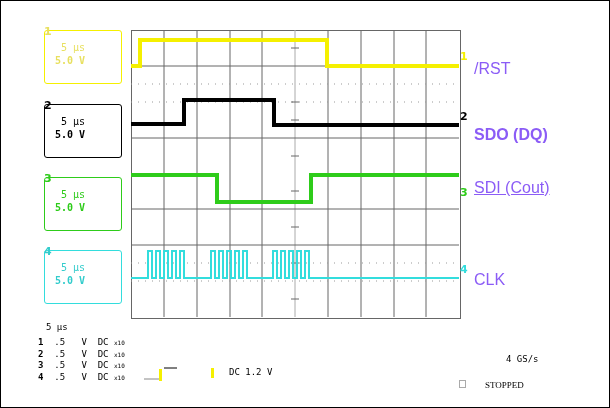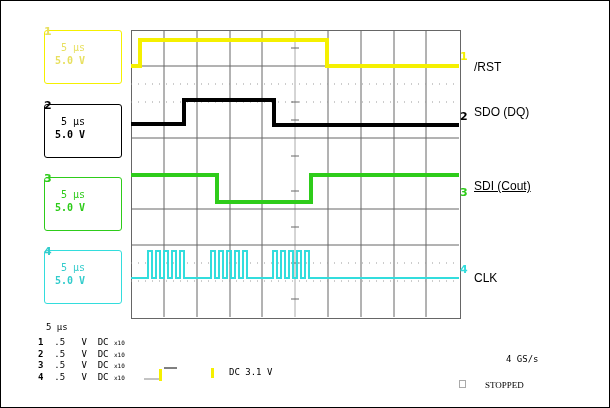--- a/index.html
+++ b/index.html
@@ -3,21 +3,21 @@
 <meta charset="utf-8">
 <style>
   html,body{margin:0;padding:0;background:#fff;}
   body{width:610px;height:408px;position:relative;overflow:hidden;font-family:"DejaVu Sans Mono","Liberation Mono",monospace;}
   .frame{position:absolute;left:0;top:0;width:608px;height:406px;border:1px solid #000;}
   .chbox{position:absolute;left:44px;width:76px;height:52px;border:1px solid;border-radius:3px;font-size:10px;}
   .chbox .num{position:absolute;left:-1px;top:-6px;font-weight:bold;font-size:11px;font-family:"DejaVu Sans",sans-serif;}
   .chbox .t{position:absolute;left:16px;top:11px;}
   .chbox .v{position:absolute;left:10px;top:24px;font-weight:bold;}
   .grid{position:absolute;left:131px;top:30px;width:328px;height:287px;border:1px solid #666;}
-  .lbl{position:absolute;left:474px;font-family:"Liberation Sans",sans-serif;font-size:12px;color:#000000;}
+  .lbl{position:absolute;left:474px;font-family:"Liberation Sans",sans-serif;font-size:16px;color:#8b5cf6;}
   .mk{position:absolute;font-weight:bold;font-size:11px;font-family:"DejaVu Sans",sans-serif;}
   .info{position:absolute;font-size:9px;color:#000;}
   svg{position:absolute;left:0;top:0;}
 </style>
 </head>
 <body>
 
 <div class="frame"></div>
 
 <div class="chbox" style="top:30px;border-color:#f5f000;color:#e8e060;">
@@ -80,35 +80,35 @@
   <g fill="none" stroke="#33dddd" stroke-width="2">
     <polyline points="131,278 148,278 148,251 152,251 152,278 156,278 156,251 160,251 160,278 164,278 164,251 168,251 168,278 172,278 172,251 176,251 176,278 180,278 180,251 184,251 184,278 188,278"></polyline>
     <polyline points="188,278 211,278 211,251 215,251 215,278 219,278 219,251 223,251 223,278 227,278 227,251 231,251 231,278 235,278 235,251 239,251 239,278 243,278 243,251 247,251 247,278 251,278"></polyline>
     <polyline points="251,278 273,278 273,251 277,251 277,278 281,278 281,251 285,251 285,278 289,278 289,251 293,251 293,278 297,278 297,251 301,251 301,278 305,278 305,251 309,251 309,278 313,278 313,278 459,278"></polyline>
   </g>
 </svg>
 
 <span class="mk" style="left:460px;top:50px;color:#f5f000;">1</span>
 <span class="lbl" style="top:60px;">/RST</span>
 <span class="mk" style="left:460px;top:110px;color:#000;">2</span>
-<span class="lbl" style="top:105px;">SDO (DQ)</span>
+<span class="lbl" style="top:126px;font-weight:bold;">SDO (DQ)</span>
 <span class="mk" style="left:460px;top:186px;color:#2ecc1a;">3</span>
 <span class="lbl" style="top:179px;text-decoration:underline;">SDI (Cout)</span>
 <span class="mk" style="left:460px;top:263px;color:#33dddd;">4</span>
 <span class="lbl" style="top:271px;">CLK</span>
 
 <span class="info" style="left:46px;top:322px;">5 µs</span>
 <div style="position:absolute;left:38px;top:337px;font-size:9px;line-height:10.5px;">
   <div><b>1</b>&nbsp;&nbsp;<span>.5</span>&nbsp;&nbsp;&nbsp;<span>V</span>&nbsp;&nbsp;<span>DC</span> <span style="font-size:6px">x10</span></div>
   <div><b>2</b>&nbsp;&nbsp;<span>.5</span>&nbsp;&nbsp;&nbsp;<span>V</span>&nbsp;&nbsp;<span>DC</span> <span style="font-size:6px">x10</span></div>
   <div><b>3</b>&nbsp;&nbsp;<span>.5</span>&nbsp;&nbsp;&nbsp;<span>V</span>&nbsp;&nbsp;<span>DC</span> <span style="font-size:6px">x10</span></div>
   <div><b>4</b>&nbsp;&nbsp;<span>.5</span>&nbsp;&nbsp;&nbsp;<span>V</span>&nbsp;&nbsp;<span>DC</span> <span style="font-size:6px">x10</span></div>
 </div>
 <svg width="610" height="408">
   <polyline fill="none" stroke="#888" stroke-width="1" points="144,379 160,379"></polyline>
   <rect x="159" y="369" width="3" height="12" fill="#f5f000"></rect>
   <polyline fill="none" stroke="#000" stroke-width="1" points="164,368 177,368"></polyline>
   <rect x="211" y="368" width="3" height="10" fill="#f5f000"></rect>
 </svg>
-<span class="info" style="left:229px;top:367px;">DC 3.1 V</span>
+<span class="info" style="left:229px;top:367px;">DC 1.2 V</span>
 <span class="info" style="left:506px;top:354px;">4 GS/s</span>
 <span style="position:absolute;left:459px;top:380px;width:5px;height:6px;border:1px solid #aaa;"></span>
 <span class="info" style="left:485px;top:380px;font-family:Liberation Serif, serif;">STOPPED</span>
 
 </body></html>

